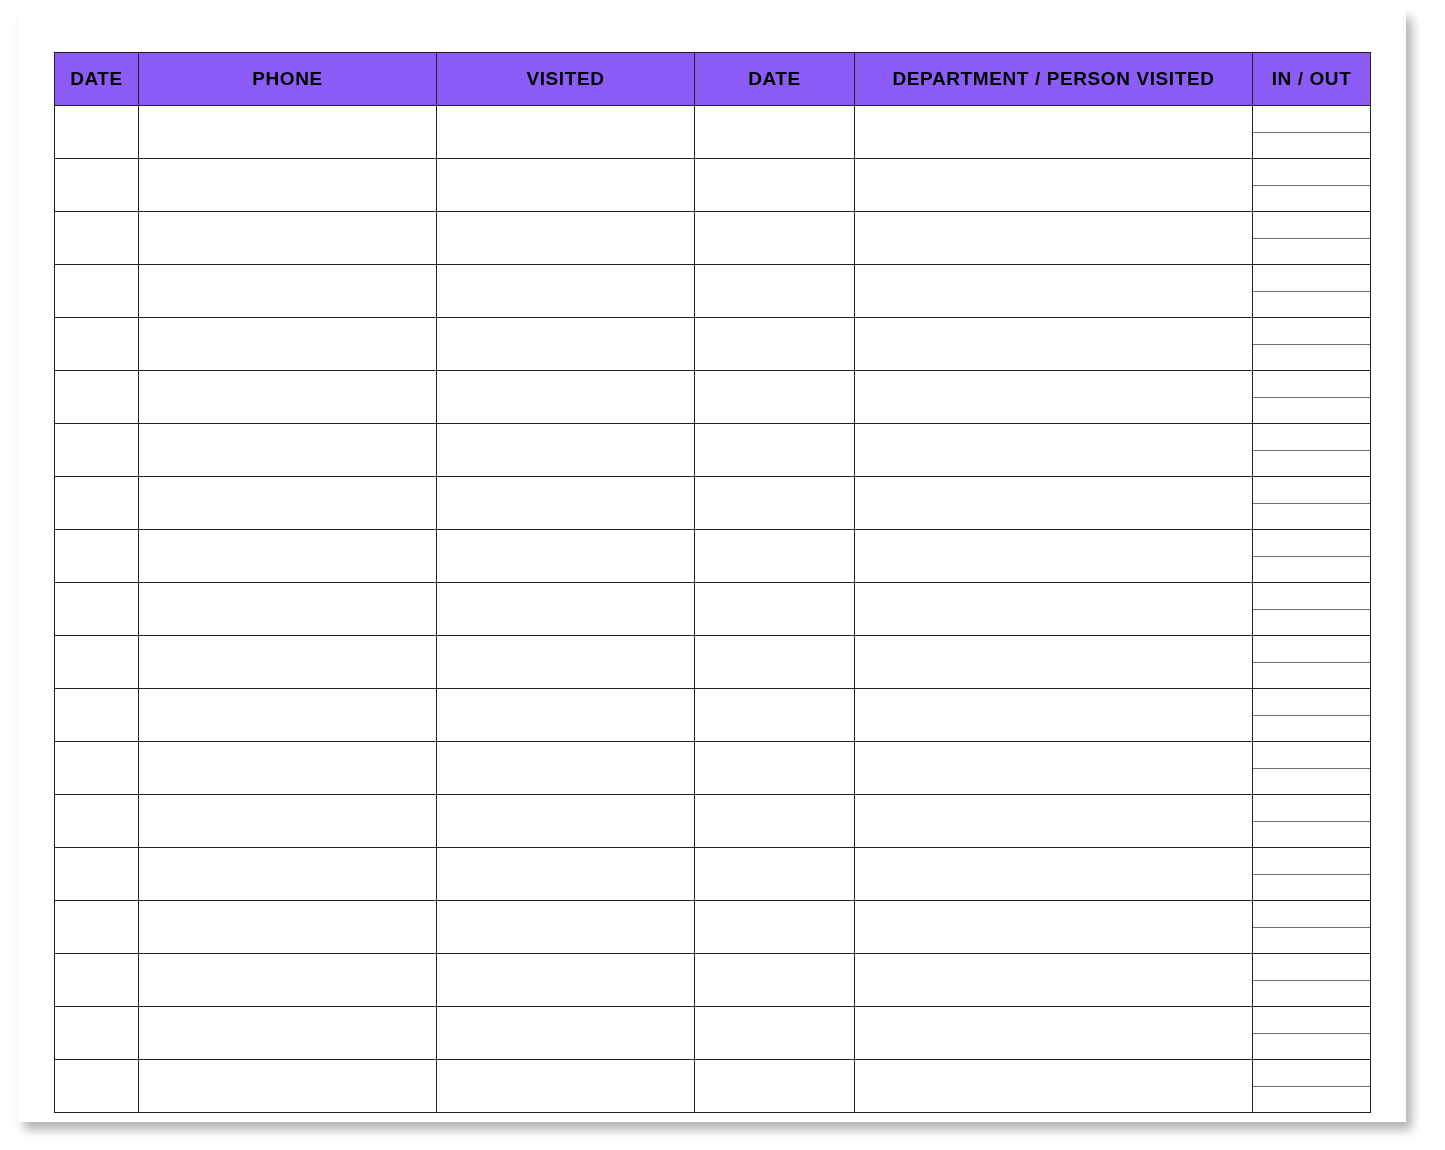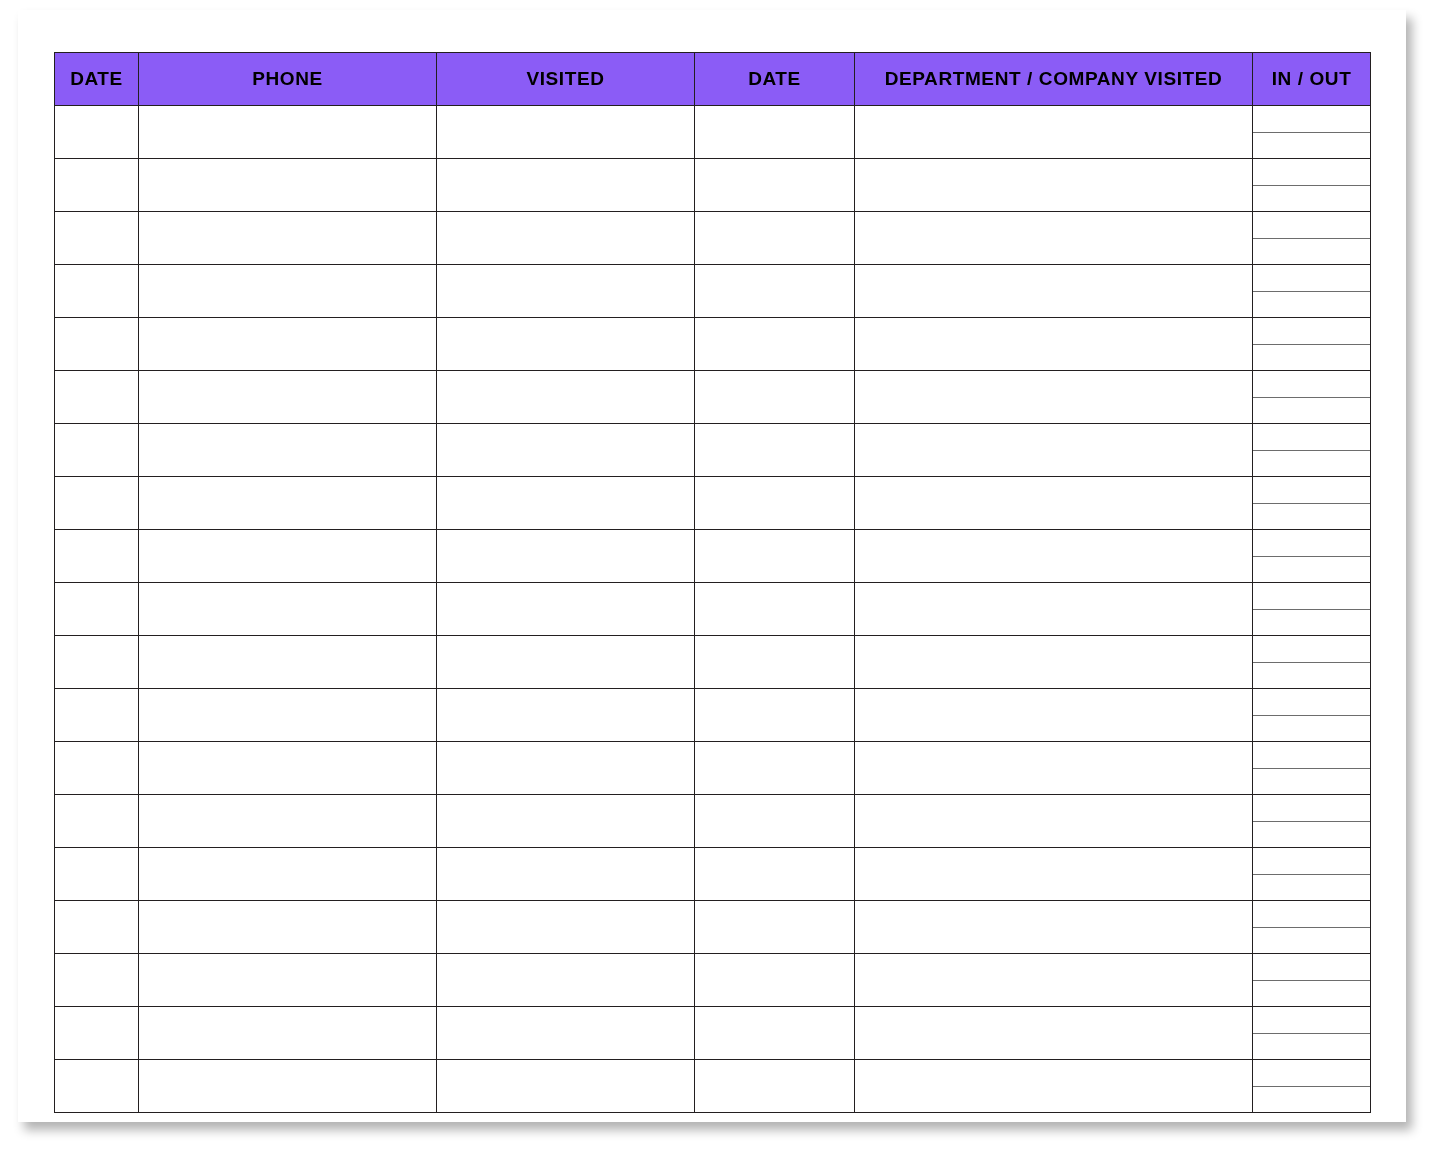--- a/index.html
+++ b/index.html
@@ -116,21 +116,21 @@
         <col class="c-phone">
         <col class="c-dept">
         <col class="c-inout">
       </colgroup>
       <thead>
         <tr>
           <th>DATE</th>
           <th>PHONE</th>
           <th>VISITED</th>
           <th>DATE</th>
-          <th>DEPARTMENT / COMPANY VISITED</th>
+          <th>DEPARTMENT / PERSON VISITED</th>
           <th>IN / OUT</th>
         </tr>
       </thead>
       <tbody>
           <tr>
             <td>
               <span class="cell-fill"></span>
             </td>
             <td>
               <span class="cell-fill"></span>

